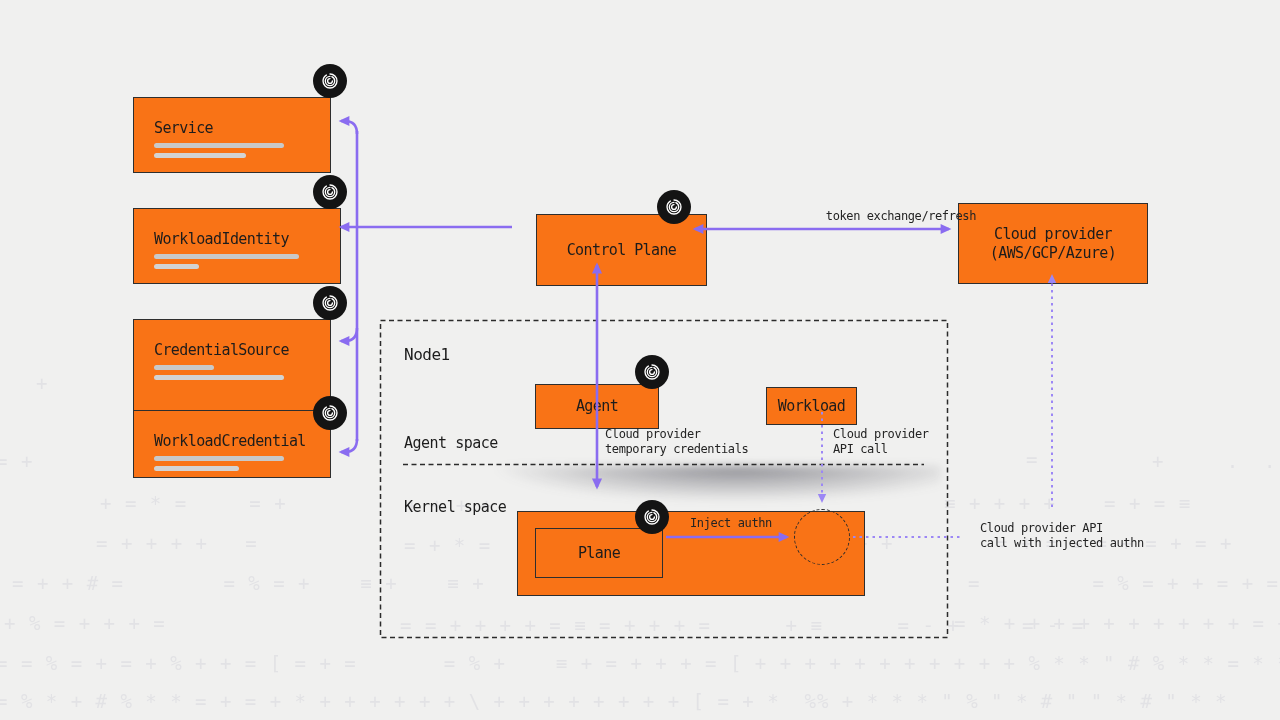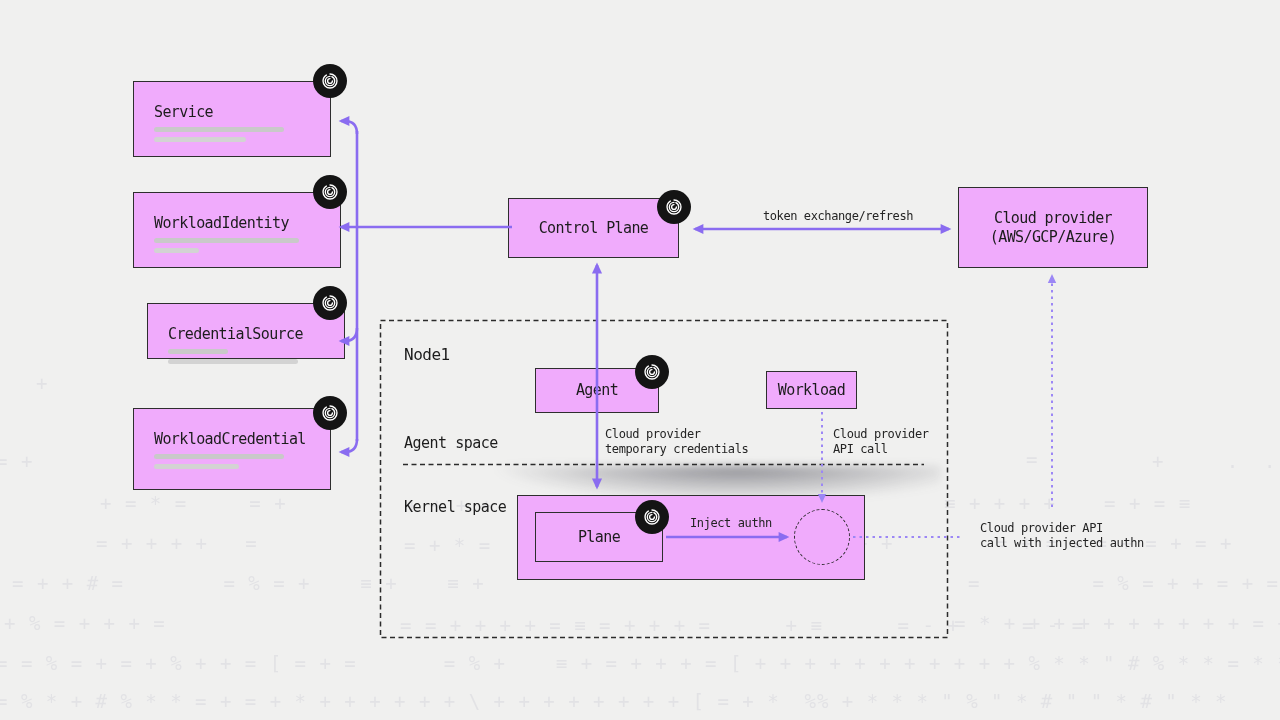--- a/index.html
+++ b/index.html
@@ -13,22 +13,22 @@
     position:absolute; z-index:1; color:#e2e2e5; font-size:19px;
     letter-spacing:1px; white-space:pre; font-family:"DejaVu Sans Mono",monospace;
   }
   
   .divider-shadow{
     position:absolute; left:433px; top:466px; width:508px; height:46px; z-index:2;
     background:radial-gradient(62% 100% at 60% 0%, rgba(60,60,72,.55), rgba(60,60,72,0) 78%);
     filter:blur(4px); pointer-events:none;
   }
   .box{
-    position:absolute; background:#f0abfc; border:1.4px solid #2e2e2e;
-    box-sizing:border-box; z-index:4;
+    position:absolute; background:#f97316; border:1.4px solid #2e2e2e;
+    box-sizing:border-box; z-index:4;margin-top:16px;
   }
   .center{ display:flex; align-items:center; justify-content:center; }
   .box-title{
     font-size:15px; font-weight:500; color:#1c1c1c; letter-spacing:-0.6px;
     white-space:pre-line; text-align:center; line-height:19px;
   }
   .entity-title{ position:absolute; left:20px; top:21px; text-align:left; }
   .bar{
     position:absolute; left:20px; height:5px; border-radius:2.5px;
     background:#c9c9c9; display:block;
@@ -96,32 +96,32 @@
   <div class="box" style="left:133px;top:81px;width:198px;height:76px">
     <span class="box-title entity-title">Service</span>
     <i class="bar" style="top:45px;width:130px"></i>
     <i class="bar b2" style="top:55px;width:92px"></i>
   </div>
   <div class="box" style="left:133px;top:192px;width:208px;height:76px">
     <span class="box-title entity-title">WorkloadIdentity</span>
     <i class="bar" style="top:45px;width:145px"></i>
     <i class="bar b2" style="top:55px;width:45px"></i>
   </div>
-  <div class="box" style="left:147px;top:303px;width:198px;height:56px">
+  <div class="box" style="left:133px;top:303px;width:198px;height:92px">
     <span class="box-title entity-title">CredentialSource</span>
     <i class="bar" style="top:45px;width:60px"></i>
     <i class="bar b2" style="top:55px;width:130px"></i>
   </div>
-  <div class="box" style="left:133px;top:408px;width:198px;height:82px">
+  <div class="box" style="left:133px;top:394px;width:198px;height:68px">
     <span class="box-title entity-title">WorkloadCredential</span>
     <i class="bar" style="top:45px;width:130px"></i>
     <i class="bar b2" style="top:55px;width:85px"></i>
   </div>
 
-  <div class="box center" style="left:508px;top:198px;width:171px;height:60px">
+  <div class="box center" style="left:536px;top:198px;width:171px;height:72px">
     <span class="box-title">Control Plane</span>
   </div>
   <div class="box center" style="left:958px;top:187px;width:190px;height:81px">
     <span class="box-title">Cloud provider
 (AWS/GCP/Azure)</span>
   </div>
 
   <div class="box center" style="left:535px;top:368px;width:124px;height:45px">
     <span class="box-title">Agent</span>
   </div>
@@ -131,21 +131,21 @@
   <div class="box" style="left:517px;top:495px;width:348px;height:85px;border-width:1.5px"></div>
   <div class="box center" style="left:535px;top:512px;width:128px;height:50px">
     <span class="box-title">Plane</span>
   </div>
   <div class="dashed-circle"></div>
 
   <span class="zone-label" style="left:404px;top:345px;font-size:16px">Node1</span>
   <span class="zone-label" style="left:404px;top:434px">Agent space</span>
   <span class="zone-label" style="left:404px;top:498px">Kernel space</span>
 
-  <span class="label" style="left:728px;top:209px;width:220px;text-align:center">token exchange/refresh</span>
+  <span class="label" style="left:756px;top:209px;width:220px;text-align:right">token exchange/refresh</span>
   <span class="label" style="left:605px;top:427px">Cloud provider
 temporary credentials</span>
   <span class="label" style="left:833px;top:427px">Cloud provider
 API call</span>
   <span class="label" style="left:690px;top:516px">Inject authn</span>
   <span class="label" style="left:980px;top:521px">Cloud provider API
 call with injected authn</span>
 
   <svg id="lines" width="1280" height="720" viewBox="0 0 1280 720">
     <defs>

